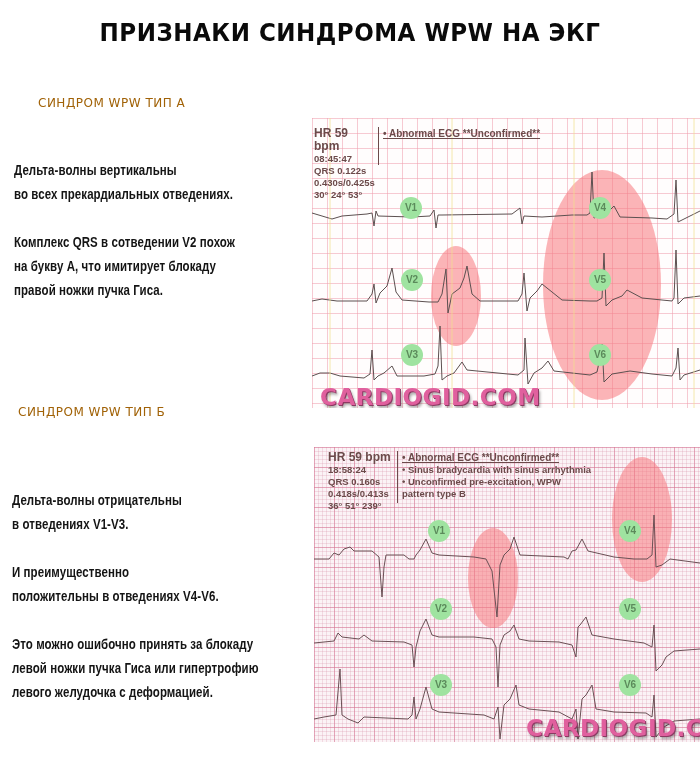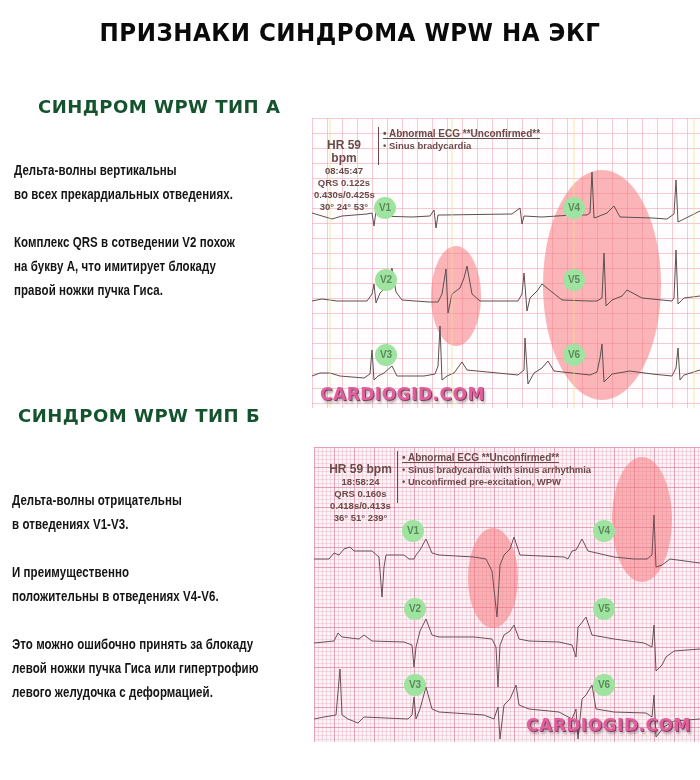--- a/index.html
+++ b/index.html
@@ -5,22 +5,22 @@
   * { box-sizing: border-box; margin: 0; padding: 0; }
   html, body { width: 700px; height: 780px; background: #ffffff; overflow: hidden; }
   body { position: relative; font-family: "Liberation Sans", sans-serif; color: #111; }
 
   .main-title {
     position: absolute; left: 0; top: 20px; width: 700px; text-align: center;
     font-family: "DejaVu Sans", sans-serif; font-weight: 900; font-size: 23px;
     letter-spacing: 0.5px; color: #0a0a0a; transform: scaleY(1.05);
   }
   .section-title {
-    position: absolute; font-family: "DejaVu Sans", sans-serif; font-weight: 700;
-    font-size: 18px; letter-spacing: 0.5px; color: #14532d;
+    position: absolute; font-family: "DejaVu Sans", sans-serif; font-weight: 400;
+    font-size: 12px; letter-spacing: 0.5px; color: #a16207;
   }
   .desc {
     position: absolute; font-family: "Liberation Sans", sans-serif; font-weight: bold;
     font-size: 14px; line-height: 24px; color: #141414;
     transform: scaleX(0.82); transform-origin: left top; letter-spacing: 0.1px;
   }
   .desc p { margin-bottom: 24px; white-space: nowrap; }
   .desc p:last-child { margin-bottom: 0; }
 
   .ecg {
@@ -43,37 +43,37 @@
       linear-gradient(to right, rgba(215,140,165,0.25) 1px, transparent 1px),
       linear-gradient(to bottom, rgba(215,140,165,0.25) 1px, transparent 1px);
     background-size: 20px 20px, 20px 20px, 4px 4px, 4px 4px;
   }
   .ecg svg { position: absolute; left: 0; top: 0; }
 
   .ecg-info {
     position: absolute; font-family: "Liberation Sans", sans-serif; font-weight: bold;
     color: #6b4a4a; font-size: 9.5px; line-height: 12px;
   }
-  .ecg-info .left { position: absolute; text-align: center; margin-top: 12px; }
+  .ecg-info .left { position: absolute; text-align: left; }
   .ecg-info .left div:first-child { font-size: 12px; line-height: 13px; }
   .ecg-info .sep { position: absolute; width: 1px; background: #6b4a4a; }
   .ecg-info .right { position: absolute; white-space: nowrap; }
   .ecg-info .right div:first-child { font-size: 10px; line-height: 13px; text-decoration: underline; }
 
   .lead {
     position: absolute; width: 22px; height: 22px; border-radius: 50%;
     background: #9fe3a0; color: #5b8a5b; font-size: 10px; font-weight: bold;
-    text-align: center; line-height: 22px; font-family: "Liberation Sans", sans-serif;
+    text-align: center; line-height: 22px; font-family: "Liberation Sans", sans-serif; margin-left: 26px;
   }
 
   .highlight { position: absolute; border-radius: 50%; background: rgba(248,120,125,0.55); }
 
   .watermark {
     position: absolute; font-family: "DejaVu Sans", sans-serif; font-weight: 900;
-    font-size: 17px; letter-spacing: 0.5px; color: #e0609e;
+    font-size: 23px; letter-spacing: 0.5px; color: #e0609e;
     text-shadow: 1px 1px 0 #8a3a62, 2px 3px 3px rgba(0,0,0,0.35);
   }
 </style>
 </head>
 <body>
 
 <div class="main-title">ПРИЗНАКИ СИНДРОМА WPW НА ЭКГ</div>
 
 <div class="section-title" style="left:38px; top:96px;">СИНДРОМ WPW ТИП А</div>
 
@@ -116,21 +116,20 @@
     <div class="left" style="left:2px; top:9px; width:60px;">
       <div>HR 59 bpm</div>
       <div>08:45:47</div>
       <div>QRS 0.122s</div>
       <div>0.430s/0.425s</div>
       <div>30° 24° 53°</div>
     </div>
     <div class="sep" style="left:66px; top:9px; height:38px;"></div>
     <div class="right" style="left:71px; top:9px;">
       <div>• Abnormal ECG **Unconfirmed**</div>
-      <div>• Sinus bradycardia</div>
     </div>
   </div>
 
   <div class="lead" style="left:62px; top:79px;">V1</div>
   <div class="lead" style="left:63px; top:151px;">V2</div>
   <div class="lead" style="left:63px; top:226px;">V3</div>
   <div class="lead" style="left:251px; top:79px;">V4</div>
   <div class="lead" style="left:251px; top:151px;">V5</div>
   <div class="lead" style="left:251px; top:226px;">V6</div>
 
@@ -176,20 +175,21 @@
       <div>18:58:24</div>
       <div>QRS 0.160s</div>
       <div>0.418s/0.413s</div>
       <div>36° 51° 239°</div>
     </div>
     <div class="sep" style="left:83px; top:4px; height:52px;"></div>
     <div class="right" style="left:88px; top:4px;">
       <div>• Abnormal ECG **Unconfirmed**</div>
       <div>• Sinus bradycardia with sinus arrhythmia</div>
       <div>• Unconfirmed pre-excitation, WPW</div>
+      <div>pattern type B</div>
     </div>
   </div>
 
   <div class="lead" style="left:88px; top:73px;">V1</div>
   <div class="lead" style="left:90px; top:151px;">V2</div>
   <div class="lead" style="left:90px; top:227px;">V3</div>
   <div class="lead" style="left:279px; top:73px;">V4</div>
   <div class="lead" style="left:279px; top:151px;">V5</div>
   <div class="lead" style="left:279px; top:227px;">V6</div>
 

